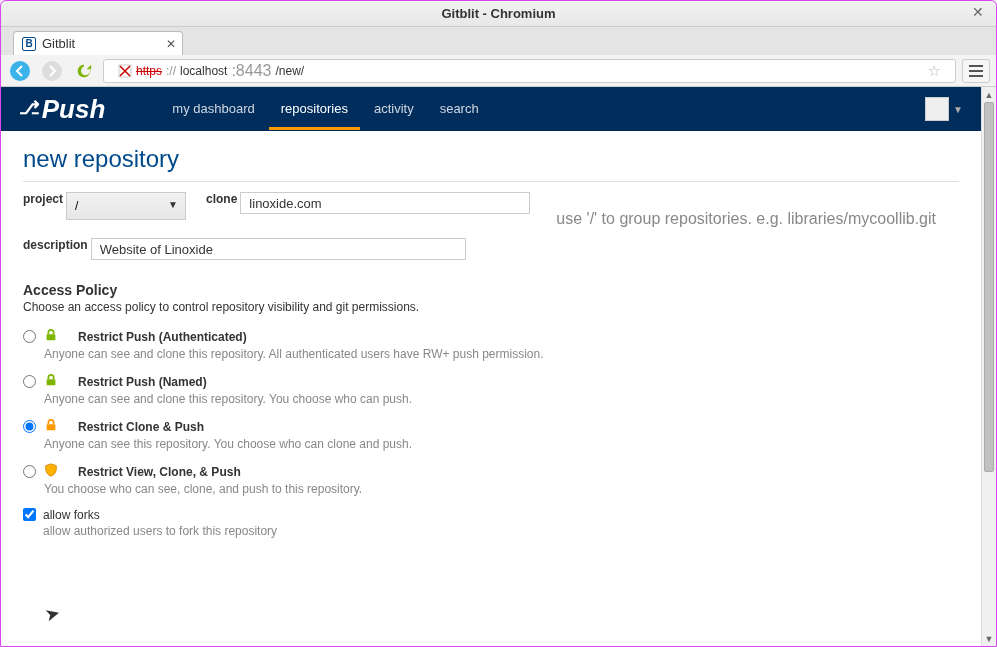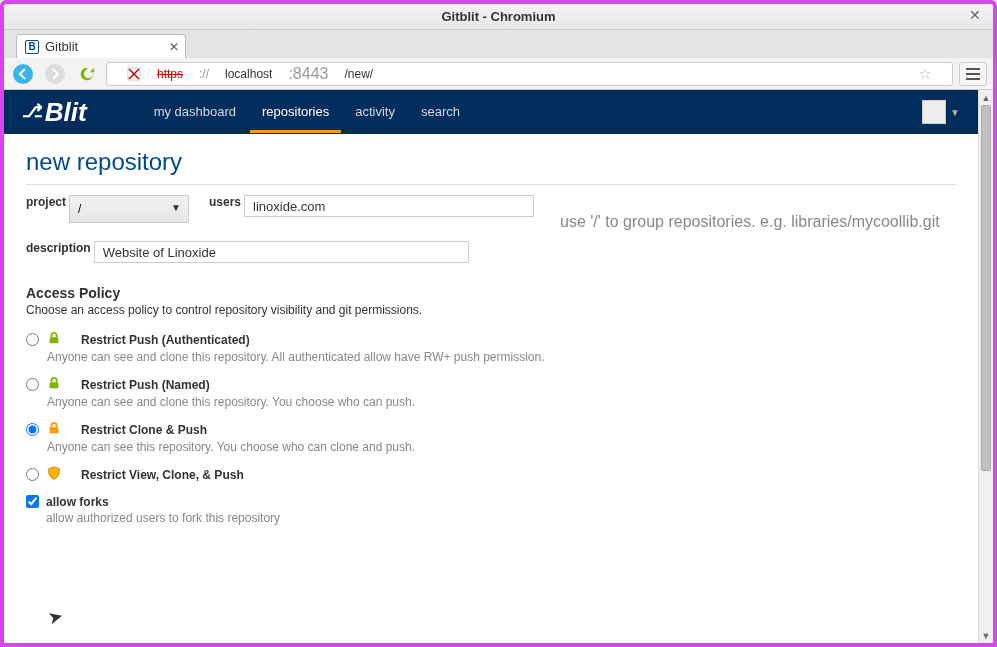--- a/index.html
+++ b/index.html
@@ -1,34 +1,34 @@
 <!DOCTYPE html>
 <html><head>
 <meta charset="utf-8">
 <style>
 * { box-sizing: border-box; margin: 0; padding: 0; }
 body { font-family: "Helvetica Neue", Helvetica, Arial, sans-serif; font-size: 13px; color: #333; background: #f0f0f0; }
 
-.window { width: 997px; height: 647px; background: #f0f0f0; border: 4px solid #d946ef; border-radius: 6px 6px 0 0; display: flex; flex-direction: column; overflow: hidden; }
+.window { width: 997px; height: 647px; background: #f0f0f0; border: 1px solid #d946ef; border-radius: 6px 6px 0 0; display: flex; flex-direction: column; overflow: hidden; }
 
 .titlebar { height: 26px; background: linear-gradient(#f2f2f2,#e8e8e8); border-bottom: 1px solid #ccc; display: flex; align-items: center; justify-content: center; position: relative; border-radius: 6px 6px 0 0; }
 .titlebar-title { font-size: 13px; font-weight: bold; color: #333; }
 .titlebar-close { position: absolute; right: 8px; top: 4px; width: 16px; height: 16px; color: #666; font-size: 14px; line-height: 14px; cursor: pointer; }
 
 .tabstrip { height: 28px; background: #e4e4e4; display: flex; align-items: flex-end; padding-left: 12px; padding-top: 4px; }
 .tab { background: #fff; border: 1px solid #bbb; border-bottom: none; border-radius: 4px 4px 0 0; height: 24px; padding: 0 28px 0 8px; display: flex; align-items: center; gap:6px; position: relative; min-width: 170px; }
 .favicon { width:14px; height:14px; background:#fff; border:1px solid #004a8c; color:#004a8c; font-size:10px; font-weight:bold; display:flex; align-items:center; justify-content:center; border-radius:2px; }
 .tab-close { position:absolute; right:6px; color:#555; font-size:12px; }
 
 .toolbar { height: 32px; background: #f3f3f3; border-bottom: 1px solid #ccc; display:flex; align-items:center; padding: 0 6px; gap:6px; }
 .nav-btn { width:26px; height:26px; border-radius:50%; display:flex; align-items:center; justify-content:center; }
 .nav-back svg circle{fill:#3bb3e9}
 .nav-fwd svg circle{fill:#ddd}
 .nav-reload svg{fill:#7eb500}
-.addr { flex:1; height:24px; background:#fff; border:1px solid #ccc; border-radius:3px; display:flex; align-items:center; padding:0 20px; gap:16px; }
+.addr { flex:1; height:24px; background:#fff; border:1px solid #ccc; border-radius:3px; display:flex; align-items:center; padding:0 14px; gap:4px; }
 .https-strike { text-decoration: line-through; color:#c00; font-size:12px;}
 .addr-host{color:#333;font-size:12px}
 .addr-port{color:#999;font-size:16px}
 .addr-path{color:#333;font-size:12px}
 .star{color:#bbb;font-size:15px}
 .hamburger{width:28px;height:24px;border:1px solid #ccc;border-radius:3px;display:flex;align-items:center;justify-content:center;background:#f6f6f6}
 
 .content-wrap{flex:1;background:#fff;display:flex;overflow:hidden}
 .page{flex:1;overflow-y:auto;position:relative}
 .navbar{background:#002d5c;height:44px;display:flex;align-items:center;padding:0 18px;color:#fff}
@@ -131,21 +131,21 @@
         </svg>
     </div>
   </div>
 
   <div class="content-wrap">
     <div class="page">
 
       <div class="navbar">
         <div class="logo">
           <span class="logo-icon">⎇</span>
-          <span>Blit</span>
+          <span>Push</span>
         </div>
         <div class="navlinks" id="navlinks">
             <div class="navlink">my dashboard</div>
             <div class="navlink active">repositories</div>
             <div class="navlink">activity</div>
             <div class="navlink">search</div>
           </div>
         <div class="user-avatar"></div>
         <span class="user-caret">▼</span>
       </div>
@@ -157,21 +157,21 @@
         <div class="form-row">
           <div class="form-col">
             <span class="label">project</span>
             <div class="select-wrap">
               <select class="select">
                 <option>/</option>
               </select>
             </div>
           </div>
           <div class="form-col">
-            <span class="label">users</span>
+            <span class="label">clone</span>
             <input class="input name" value="linoxide.com" style="">
           </div>
           <span class="hint">use '/' to group repositories. e.g. libraries/mycoollib.git</span>
         </div>
 
         <div class="form-col" style="margin-top:6px">
           <span class="label">description</span>
           <input class="input desc" value="Website of Linoxide" style="">
         </div>
 
@@ -182,21 +182,21 @@
             <div class="policy">
               <input type="radio" name="ap" style="">
               <div class="policy-body">
                 <div class="policy-head">
                   <span><svg class="lock-icon" viewBox="0 0 16 16">
                       <rect x="3" y="7" width="10" height="7" rx="1" fill="#7eb500"></rect>
                       <path d="M5 7V5a3 3 0 0 1 6 0v2" fill="none" stroke="#7eb500" stroke-width="2"></path>
                     </svg></span>
                   <span class="policy-label">Restrict Push (Authenticated)</span>
                 </div>
-                <span class="policy-desc">Anyone can see and clone this repository. All authenticated allow have RW+ push permission.</span>
+                <span class="policy-desc">Anyone can see and clone this repository. All authenticated users have RW+ push permission.</span>
               </div>
             </div>
             <div class="policy">
               <input type="radio" name="ap" style="">
               <div class="policy-body">
                 <div class="policy-head">
                   <span><svg class="lock-icon" viewBox="0 0 16 16">
                       <rect x="3" y="7" width="10" height="7" rx="1" fill="#7eb500"></rect>
                       <path d="M5 7V5a3 3 0 0 1 6 0v2" fill="none" stroke="#7eb500" stroke-width="2"></path>
                     </svg></span>
@@ -220,28 +220,29 @@
             </div>
             <div class="policy">
               <input type="radio" name="ap" style="">
               <div class="policy-body">
                 <div class="policy-head">
                   <span><svg class="lock-icon" viewBox="0 0 16 16">
                       <path d="M8 1l6 2v4c0 4-3 7-6 8-3-1-6-4-6-8V3z" fill="#ffb300" stroke="#cc8400"></path>
                     </svg></span>
                   <span class="policy-label">Restrict View, Clone, &amp; Push</span>
                 </div>
+                <span class="policy-desc">You choose who can see, clone, and push to this repository.</span>
               </div>
             </div>
           </div>
 
         <div class="forks">
           <input type="checkbox" id="forkcb" checked="" style="">
           <div class="forks-body">
-            <span class="policy-label" style="font-weight:bold">allow forks</span>
+            <span class="policy-label" style="font-weight:normal">allow forks</span>
             <span class="policy-desc">allow authorized users to fork this repository</span>
           </div>
         </div>
 
       </div>
 
       <div class="cursor">➤</div>
     </div>
 
     <div class="scrollbar">

